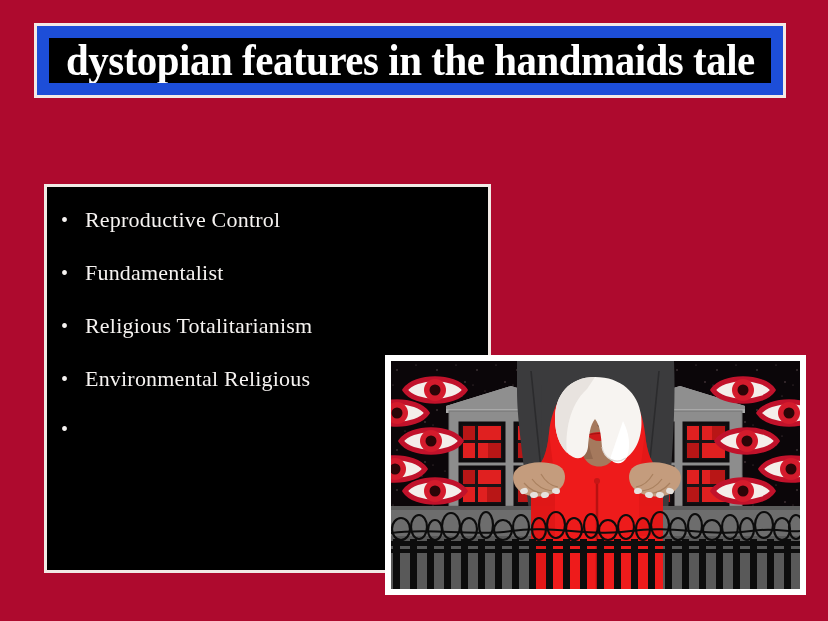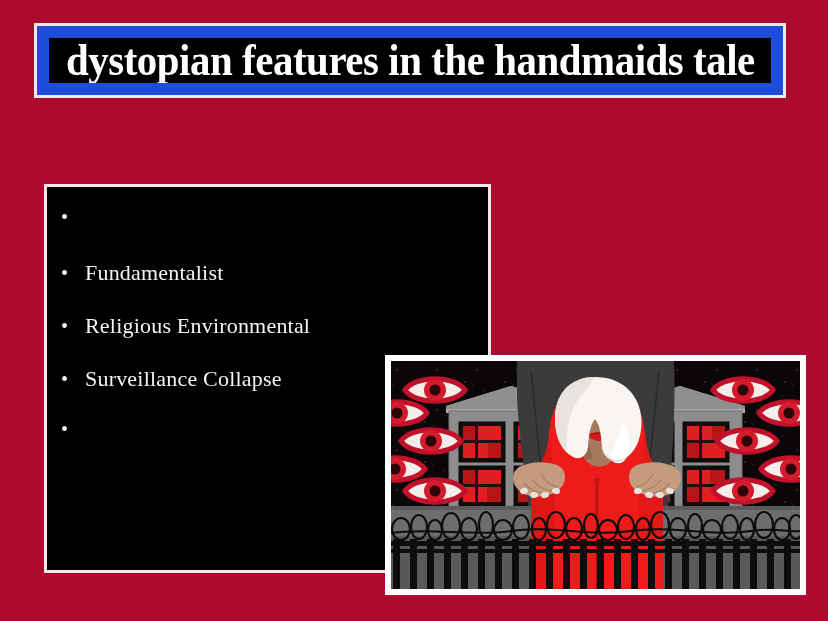--- a/index.html
+++ b/index.html
@@ -125,32 +125,33 @@
   <div class="title-frame">
     <div class="title-inner">
       <div class="title-text">dystopian features in the handmaids tale</div>
     </div>
   </div>
 
   <div class="bullets-frame">
     <ul class="bullets-list">
       <li class="bullet-item">
         <span class="bullet-dot">•</span>
+        <span class="bullet-label">Reproductive Control</span>
       </li>
       <li class="bullet-item">
         <span class="bullet-dot">•</span>
         <span class="bullet-label">Fundamentalist</span>
       </li>
       <li class="bullet-item">
         <span class="bullet-dot">•</span>
-        <span class="bullet-label">Religious Environmental</span>
+        <span class="bullet-label">Religious Totalitarianism</span>
       </li>
       <li class="bullet-item">
         <span class="bullet-dot">•</span>
-        <span class="bullet-label">Surveillance Collapse</span>
+        <span class="bullet-label">Environmental Religious</span>
       </li>
       <li class="bullet-item">
         <span class="bullet-dot">•</span>
       </li>
     </ul>
   </div>
 
   <div class="photo-frame">
     <div class="photo-canvas">
       <svg viewBox="0 0 409 228" preserveAspectRatio="none">

